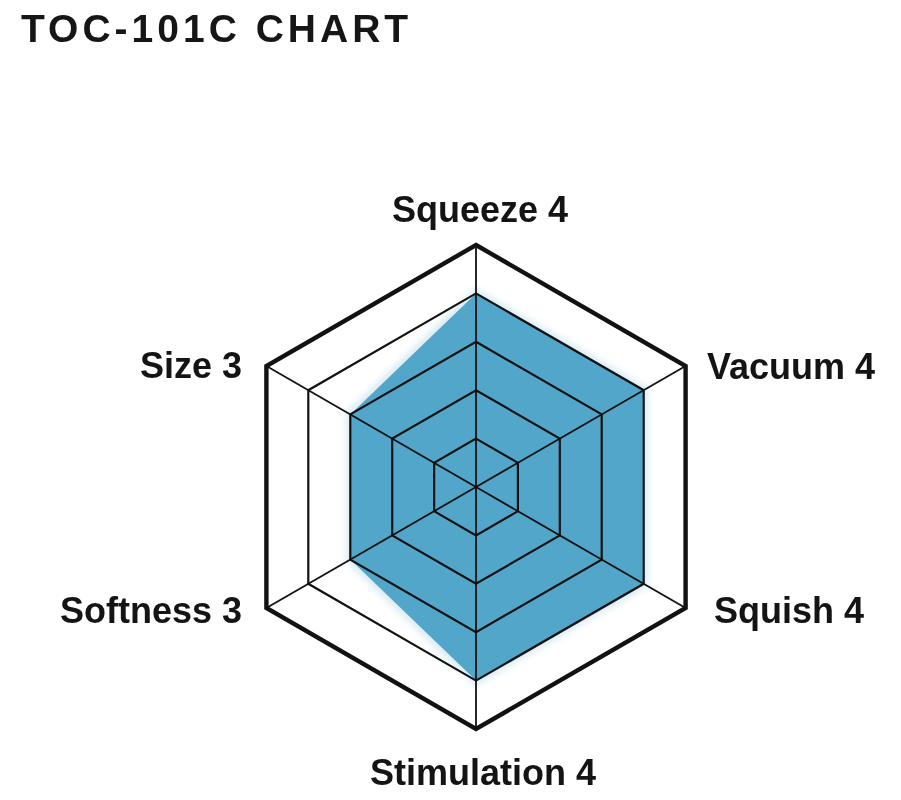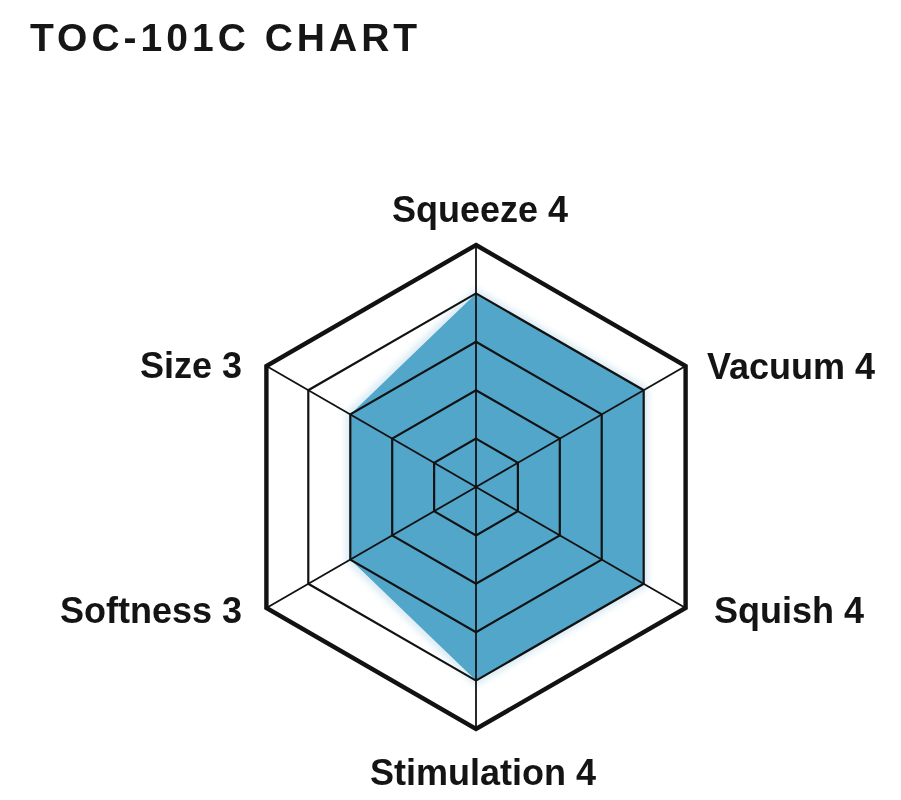--- a/index.html
+++ b/index.html
@@ -12,21 +12,21 @@
     width: 901px;
     height: 800px;
     background: #ffffff;
     overflow: hidden;
     font-family: "Liberation Sans", sans-serif;
   }
   .title {
     position: absolute;
     left: 14px;
     top: 0px;
-    margin: 16px;
+    margin: 7px;
     font-size: 39px;
     font-weight: 700;
     letter-spacing: 4px;
     color: #161616;
     white-space: nowrap;
   }
   #radar {
     position: absolute;
     left: 0;
     top: 0;

